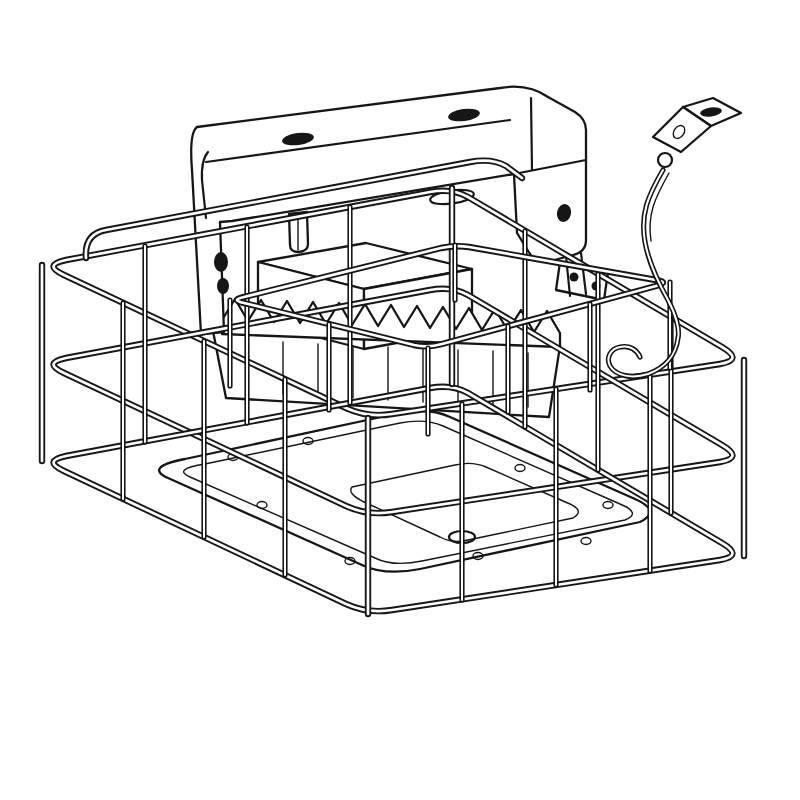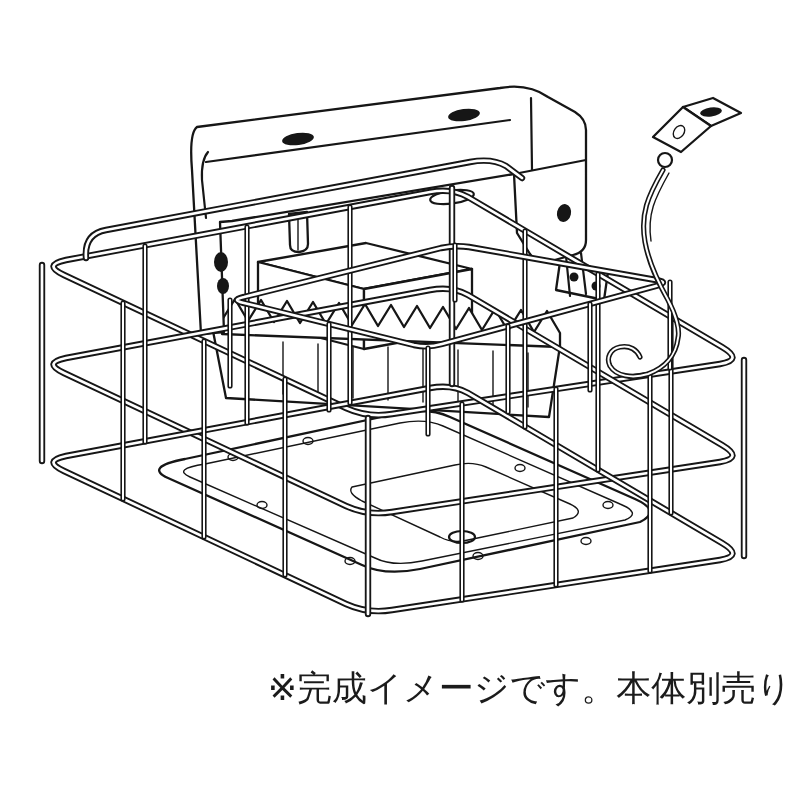--- a/index.html
+++ b/index.html
@@ -147,14 +147,13 @@
     <path class="wfill" d="M 683,107 L 711,126 L 681,152 L 653,137 Z"></path>
     <ellipse class="solid" cx="711" cy="112" rx="11" ry="4.5" transform="rotate(-8 711 112)"></ellipse>
     <ellipse class="ln ln1" cx="679" cy="132" rx="5" ry="7" transform="rotate(35 679 132)"></ellipse>
     <circle class="ln" cx="665" cy="160" r="7"></circle>
     <path class="tube thin" d="M 663,170 C 648,196 640,214 645,242 C 649,264 658,282 668,300 C 676,315 680,330 678,338 C 676,356 664,368 648,374 C 632,379 616,376 610,366 C 606,358 610,349 620,347 C 630,345 637,350 640,357"></path>
         <path class="tube thin core" d="M 663,170 C 648,196 640,214 645,242 C 649,264 658,282 668,300 C 676,315 680,330 678,338 C 676,356 664,368 648,374 C 632,379 616,376 610,366 C 606,358 610,349 620,347 C 630,345 637,350 640,357"></path>
     <path class="ln ln1" d="M 669,173 C 655,198 647,214 651,241"></path>
   </g>
 </svg>
 
-<div class="caption">※完成イメージです。本体別売り</div>
 </div>
 
 </body></html>

